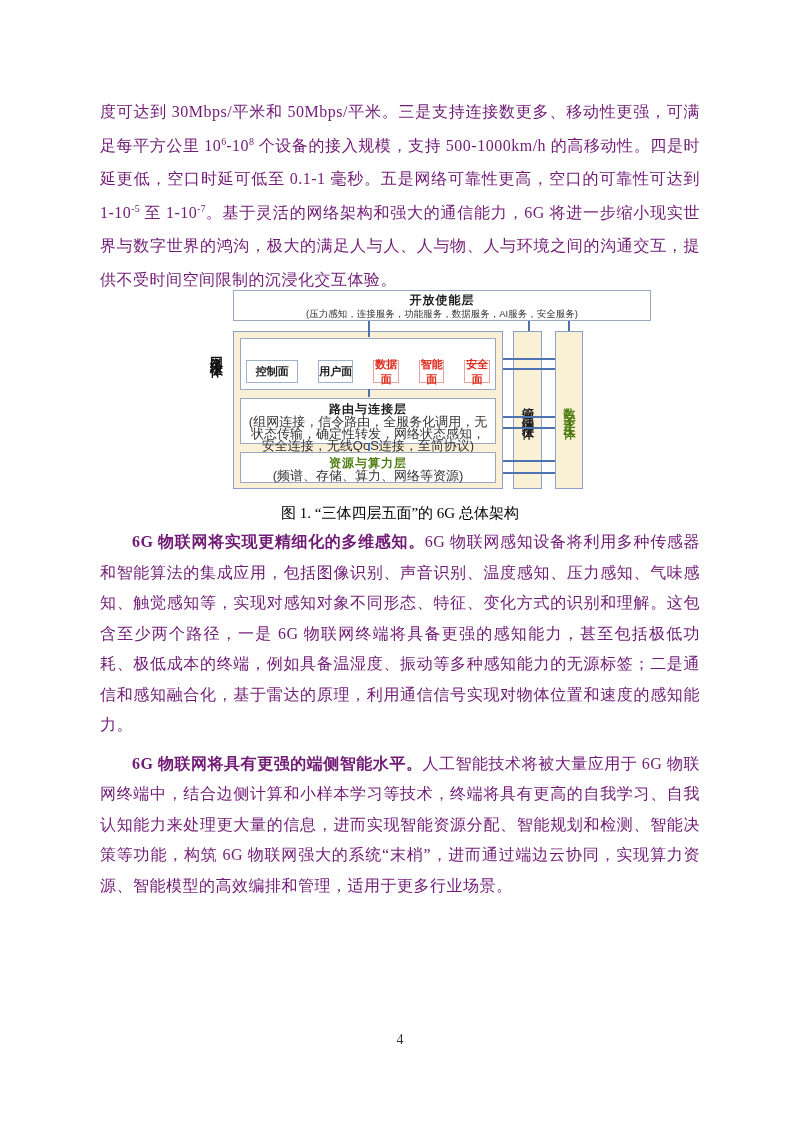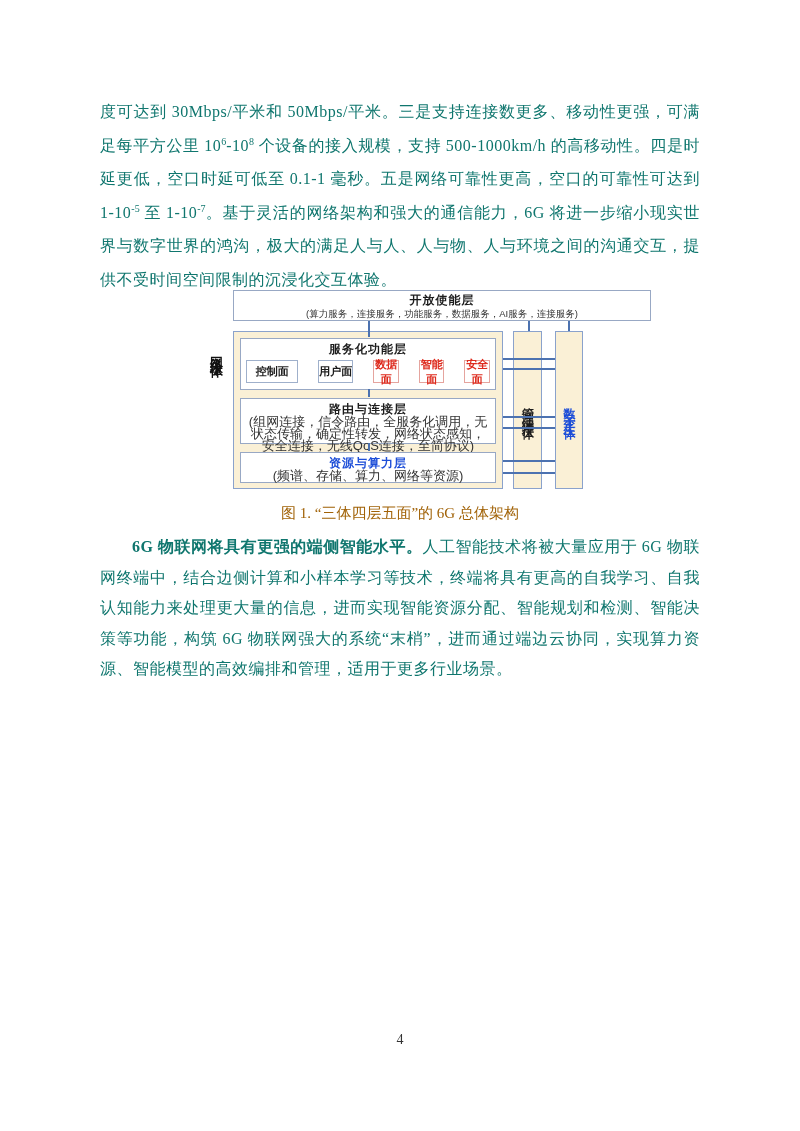--- a/index.html
+++ b/index.html
@@ -17,21 +17,21 @@
     margin: 0 100px;
     width: 600px;
     padding-top: 95px;
   }
   .para {
     margin: 0;
     font-size: 16px;
     line-height: 33.5px;
     text-align: justify;
     letter-spacing: 0.5px;
-    color: #0f766e;
+    color: #701a75;
   }
   .para.tight { line-height: 30.5px; }
   .para.indent { text-indent: 2em; }
   .para sup { font-size: 10px; line-height: 0; letter-spacing: 0; }
   .b { font-weight: bold; }
 
   
   .figure {
     position: relative;
     width: 378px;
@@ -62,36 +62,36 @@
   .plane {
     box-sizing: border-box; height: 23px; background: #fff;
     border: 1px solid #9FB0CB; font-size: 11px; font-weight: bold;
     display: flex; align-items: center; justify-content: center;
   }
   .plane.w1 { width: 64px; } .plane.w2 { width: 43px; }
   .plane.w3 { width: 31px; }
   .plane.red { color: #DE2B1E; border-color: #E5A49E; }
   .layer-routing { top: 66px; height: 46px; }
   .layer-resource { top: 120px; height: 31px; }
-  .red-text { color: #1d4ed8; }
+  .red-text { color: #4d7c0f; }
   .col { box-sizing: border-box; position: absolute; top: 41px; height: 158px; z-index: 1;
          display: flex; align-items: center; justify-content: center; }
   .col .vtext { position: static; font-size: 12px; letter-spacing: 5px; }
   .col-manage { left: 308px; width: 29px; }
   .col-digital { left: 350px; width: 28px; }
   .conn { position: absolute; background: #4C72B0; z-index: 2; }
   .conn.v { width: 2px; }
   .conn.h { height: 2px; left: 298px; width: 52px; }
 
   .caption {
     margin-top: 4px;
     text-align: center;
     font-size: 15px;
     line-height: 22px;
-    color: #a16207;
+    color: #000000;
   }
   .sp1 { margin-top: 3px; }
   .sp2 { margin-top: 8px; }
   .page-number {
     position: absolute;
     left: 0; top: 1032px; width: 100%;
     text-align: center;
     font-size: 14px;
     color: #333;
   }
@@ -102,26 +102,25 @@
 <div class="page">
   <div class="content">
 
     <p class="para"><span>度可达到 30Mbps/平米和 50Mbps/平米。三是支持连接数更多、移动性更强，可满足每平方公里 10</span><sup>6</sup><span>-10</span><sup>8</sup><span> 个设备的接入规模，支持 500-1000km/h 的高移动性。四是时延更低，空口时延可低至 0.1-1 毫秒。五是网络可靠性更高，空口的可靠性可达到 1-10</span><sup>-5</sup><span> 至 1-10</span><sup>-7</sup><span>。基于灵活的网络架构和强大的通信能力，6G 将进一步缩小现实世界与数字世界的鸿沟，极大的满足人与人、人与物、人与环境之间的沟通交互，提供不受时间空间限制的沉浸化交互体验。</span></p>
 
     <div class="figure">
       <div class="left-label vtext">网络本体</div>
 
       <div class="fig-box top-box">
         <div class="ttl">开放使能层</div>
-        <div class="sub">(算力服务，连接服务，功能服务，数据服务，AI服务，连接服务)</div>
+        <div class="sub">(压力感知，连接服务，功能服务，数据服务，AI服务，安全服务)</div>
       </div>
 
       <div class="fig-box cream main-body">
         <div class="layer layer-service">
-          <div class="ttl">服务化功能层</div>
           <div class="planes">
             <div class="plane w1">控制面</div>
             <div class="plane w2">用户面</div>
             <div class="plane w3 red">数据面</div>
             <div class="plane w3 red">智能面</div>
             <div class="plane w3 red">安全面</div>
           </div>
         </div>
         <div class="layer layer-routing">
           <div class="ttl">路由与连接层</div>
@@ -149,19 +148,20 @@
       <div class="conn h" style="top:78px;"></div>
       <div class="conn h" style="top:126px;"></div>
       <div class="conn h" style="top:137px;"></div>
       <div class="conn h" style="top:170px;"></div>
       <div class="conn h" style="top:182px;"></div>
     </div>
 
     <div class="caption">图 1. “三体四层五面”的 6G 总体架构</div>
 
 
+    <p class="para tight indent sp1"><span class="b">6G 物联网将实现更精细化的多维感知。</span><span>6G 物联网感知设备将利用多种传感器和智能算法的集成应用，包括图像识别、声音识别、温度感知、压力感知、气味感知、触觉感知等，实现对感知对象不同形态、特征、变化方式的识别和理解。这包含至少两个路径，一是 6G 物联网终端将具备更强的感知能力，甚至包括极低功耗、极低成本的终端，例如具备温湿度、振动等多种感知能力的无源标签；二是通信和感知融合化，基于雷达的原理，利用通信信号实现对物体位置和速度的感知能力。</span></p>
 
     <p class="para tight indent sp2"><span class="b">6G 物联网将具有更强的端侧智能水平。</span><span>人工智能技术将被大量应用于 6G 物联网终端中，结合边侧计算和小样本学习等技术，终端将具有更高的自我学习、自我认知能力来处理更大量的信息，进而实现智能资源分配、智能规划和检测、智能决策等功能，构筑 6G 物联网强大的系统“末梢”，进而通过端边云协同，实现算力资源、智能模型的高效编排和管理，适用于更多行业场景。</span></p>
 
   </div>
 
   <div class="page-number">4</div>
 </div>
 
 </body></html>

